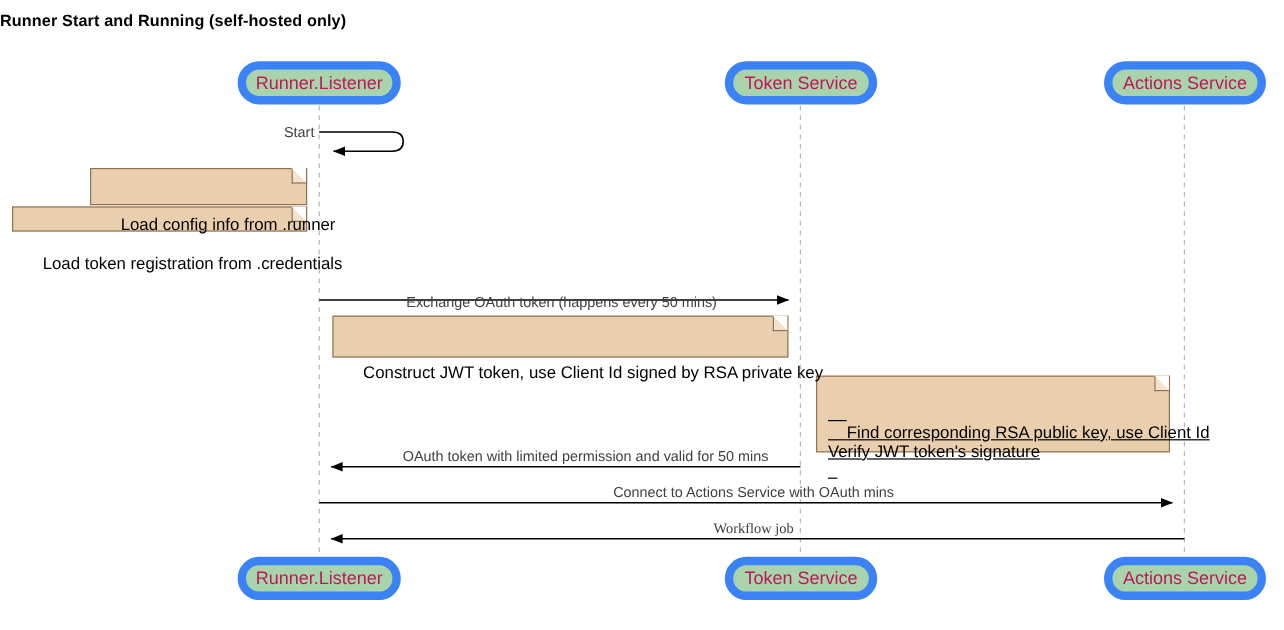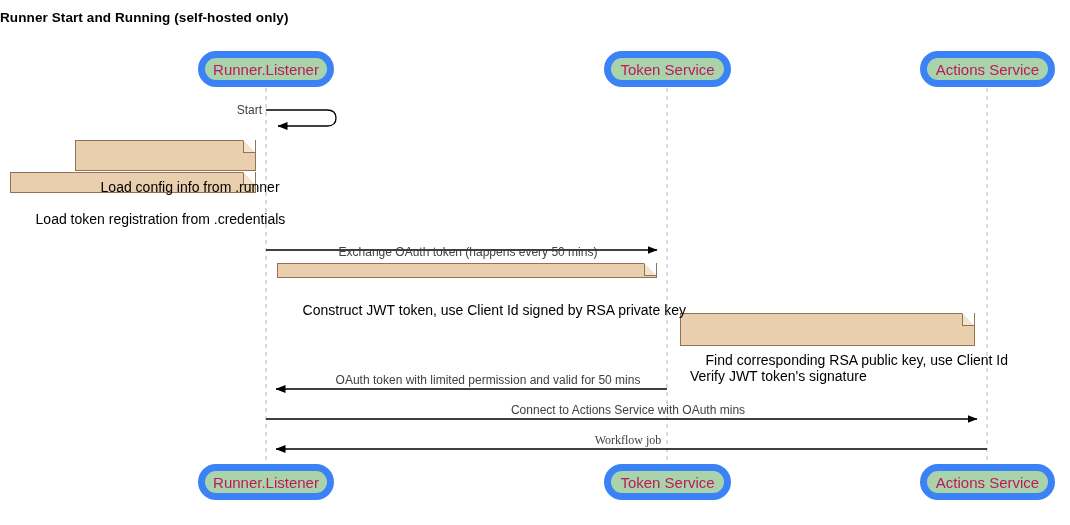--- a/index.html
+++ b/index.html
@@ -181,24 +181,24 @@
   <div class="note" style="left:75px; top:140px; width:181px; height:31px;">
     <span class="fold"></span>
     <span class="note-text">Load config info from .runner</span>
   </div>
 
   <div class="note" style="left:10px; top:172px; width:246px; height:21px;">
     <span class="fold"></span>
     <span class="note-text">Load token registration from .credentials</span>
   </div>
 
-  <div class="note" style="left:277px; top:263px; width:380px; height:15px;">
+  <div class="note" style="left:277px; top:263px; width:380px; height:35px;">
     <span class="fold"></span>
     <span class="note-text">Construct JWT token, use Client Id signed by RSA private key</span>
   </div>
 
-  <div class="note" style="left:680px; top:313px; width:295px; height:33px;">
+  <div class="note" style="left:680px; top:313px; width:295px; height:64px;text-decoration:underline;">
     <span class="fold"></span>
     <span class="note-text">Find corresponding RSA public key, use Client Id
 Verify JWT token's signature</span>
   </div>
 
 </div>
 
 </body></html>

